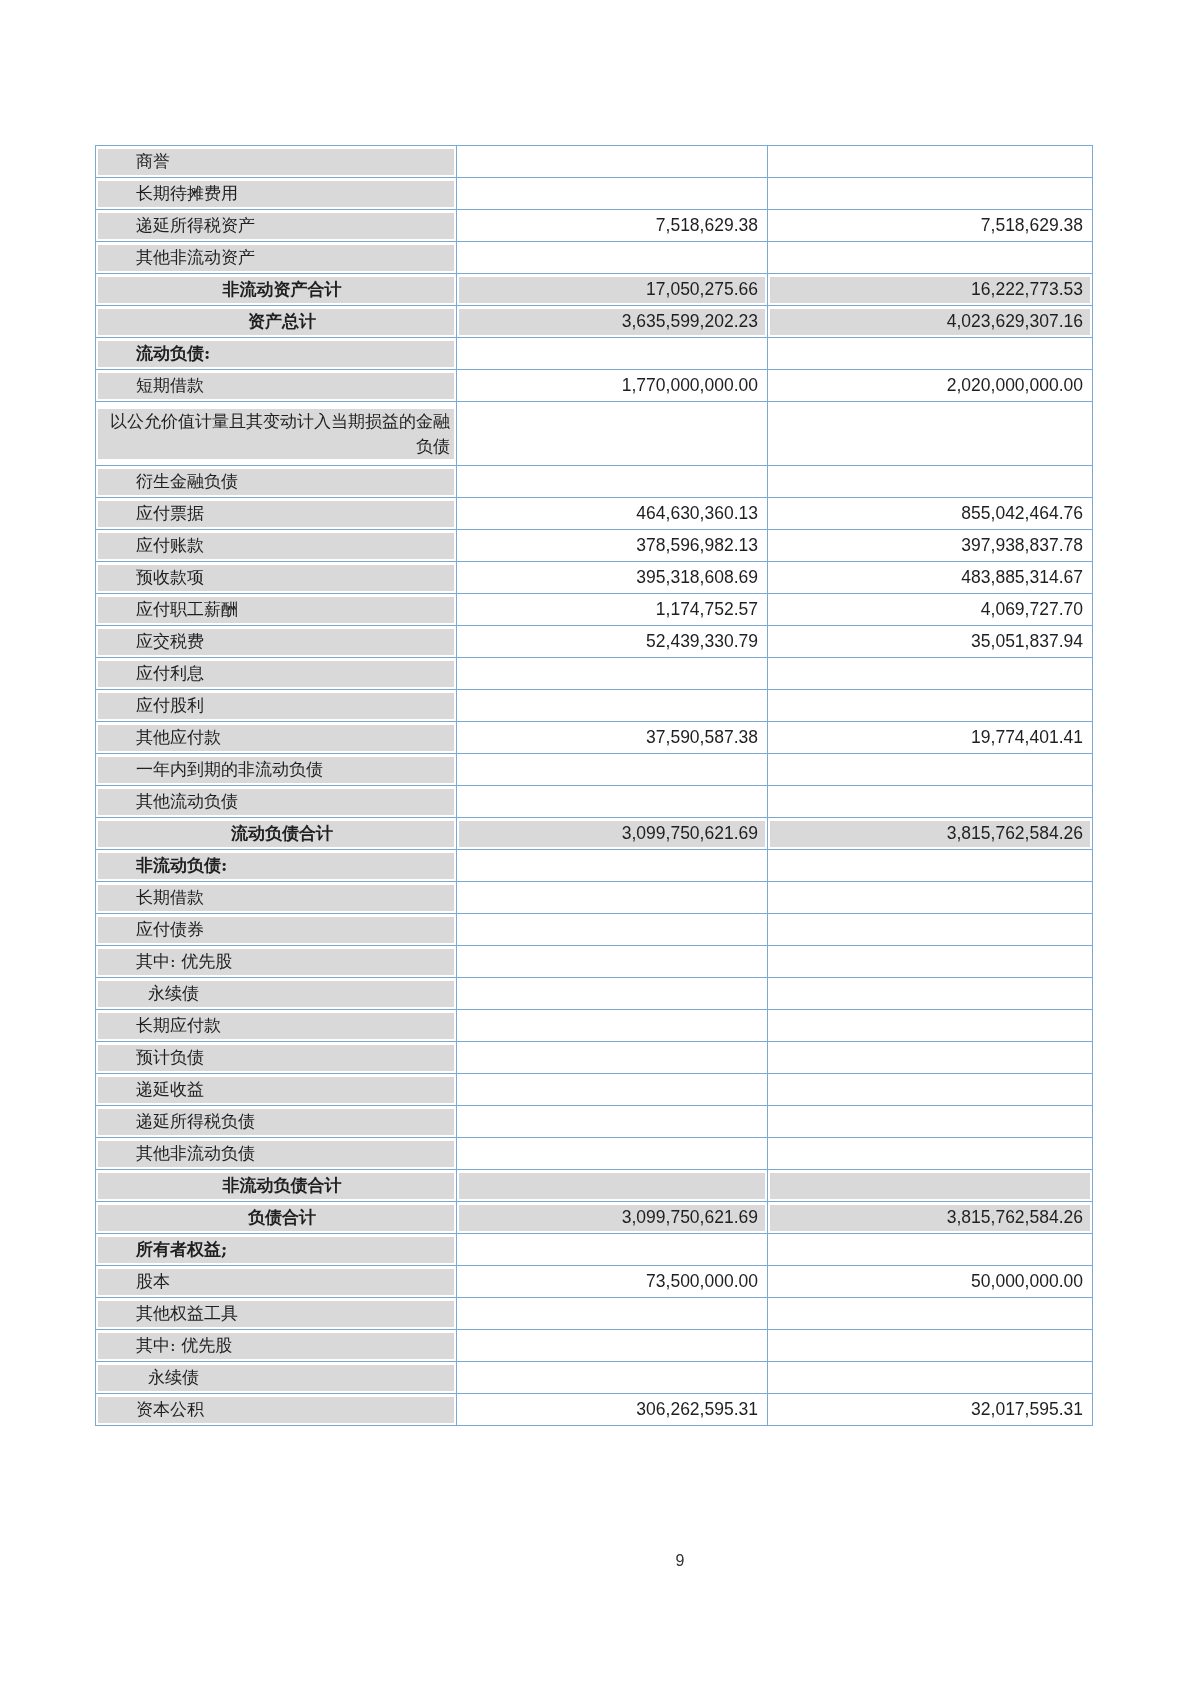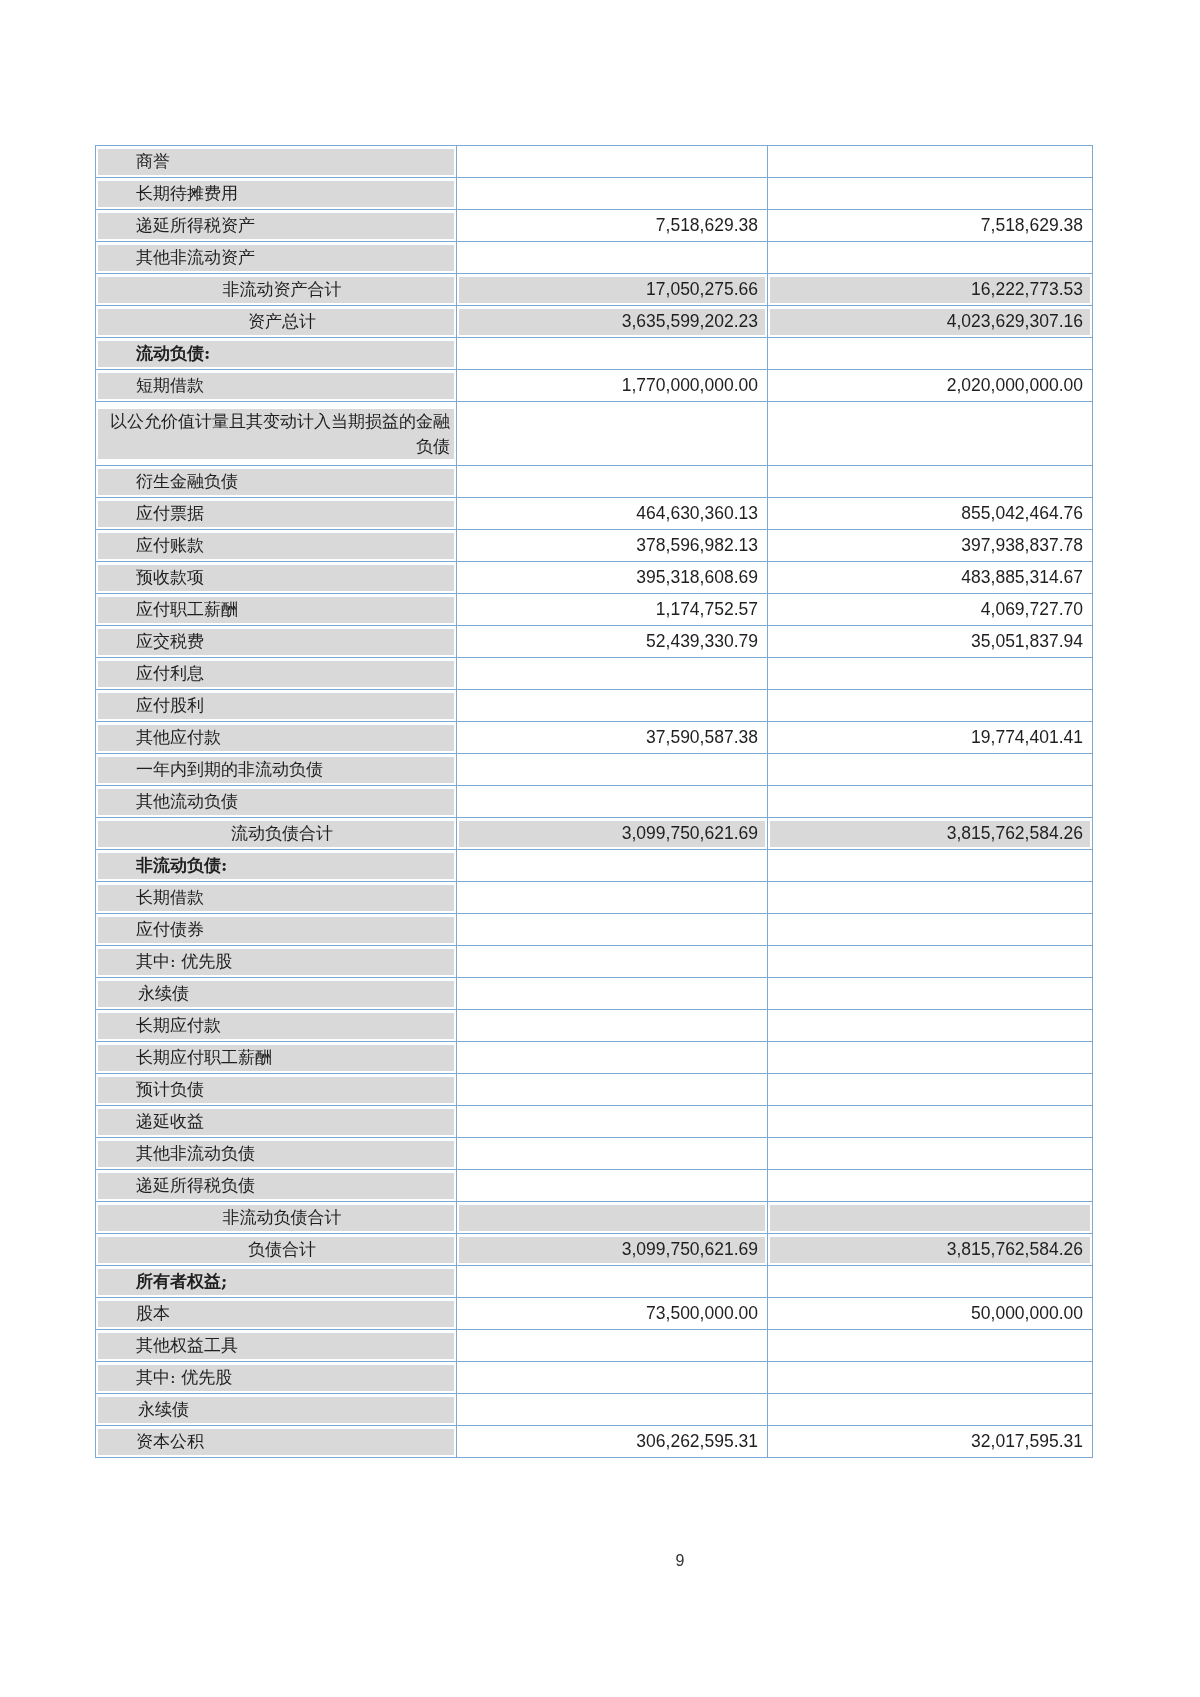--- a/index.html
+++ b/index.html
@@ -38,24 +38,24 @@
   .fill {
     height: 100%;
     min-height: 26px;
     display: flex;
     align-items: center;
     font-size: 17px;
     line-height: 25px;
   }
   
   .lab { background: var(--shade); padding-left: 38px; padding-right: 4px; }
-  tr.t-item2  .lab { padding-left: 40px; }
+  tr.t-item2  .lab { padding-left: 50px; }
   tr.t-section .lab { font-weight: bold; }
   tr.t-wrap    .lab { padding-left: 1px; }
-  tr.t-total   .lab { padding-left: 16px; justify-content: center; font-weight: normal; }
+  tr.t-total   .lab { padding-left: 16px; justify-content: center; font-weight: bold; }
 
   
   .val {
     justify-content: flex-end;
     padding-right: 7px;
     font-family: "Liberation Sans", sans-serif;
     font-size: 17.5px;
     background: transparent;
   }
   tr.t-total .val { background: var(--shade); padding-left: 24px; }
@@ -374,31 +374,20 @@
           </td>
     <td>
             <div class="fill val"></div>
           </td>
     <td>
             <div class="fill val"></div>
           </td>
   </tr>
         <tr class="t-item">
     <td>
-            <div class="fill lab">长期应付职工薪酬</div>
-          </td>
-    <td>
-            <div class="fill val"></div>
-          </td>
-    <td>
-            <div class="fill val"></div>
-          </td>
-  </tr>
-        <tr class="t-item">
-    <td>
             <div class="fill lab">预计负债</div>
           </td>
     <td>
             <div class="fill val"></div>
           </td>
     <td>
             <div class="fill val"></div>
           </td>
   </tr>
         <tr class="t-item">
@@ -407,32 +396,32 @@
           </td>
     <td>
             <div class="fill val"></div>
           </td>
     <td>
             <div class="fill val"></div>
           </td>
   </tr>
         <tr class="t-item">
     <td>
+            <div class="fill lab">递延所得税负债</div>
+          </td>
+    <td>
+            <div class="fill val"></div>
+          </td>
+    <td>
+            <div class="fill val"></div>
+          </td>
+  </tr>
+        <tr class="t-item">
+    <td>
             <div class="fill lab">其他非流动负债</div>
-          </td>
-    <td>
-            <div class="fill val"></div>
-          </td>
-    <td>
-            <div class="fill val"></div>
-          </td>
-  </tr>
-        <tr class="t-item">
-    <td>
-            <div class="fill lab">递延所得税负债</div>
           </td>
     <td>
             <div class="fill val"></div>
           </td>
     <td>
             <div class="fill val"></div>
           </td>
   </tr>
         <tr class="t-total">
     <td>

